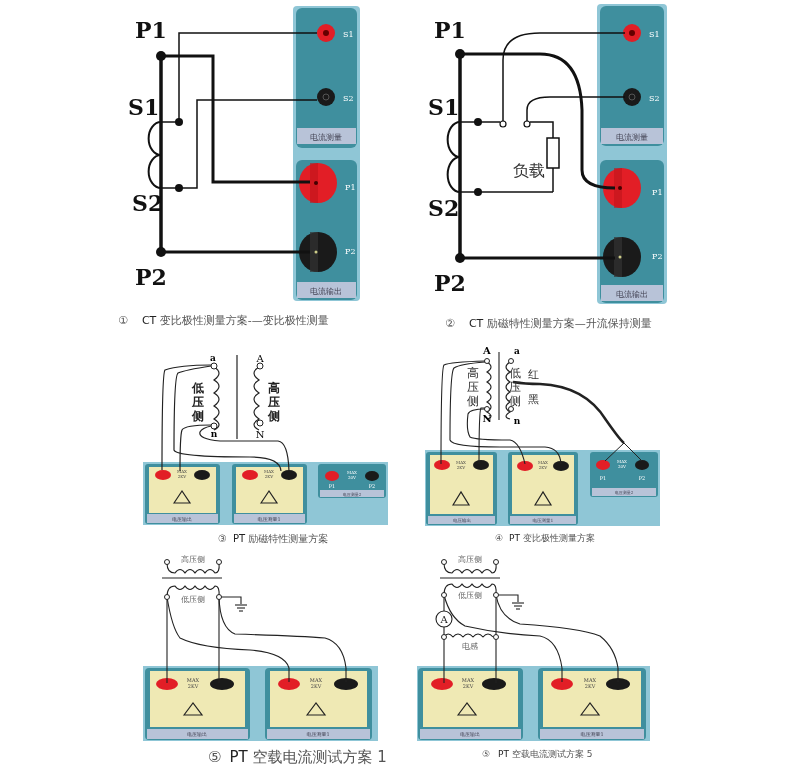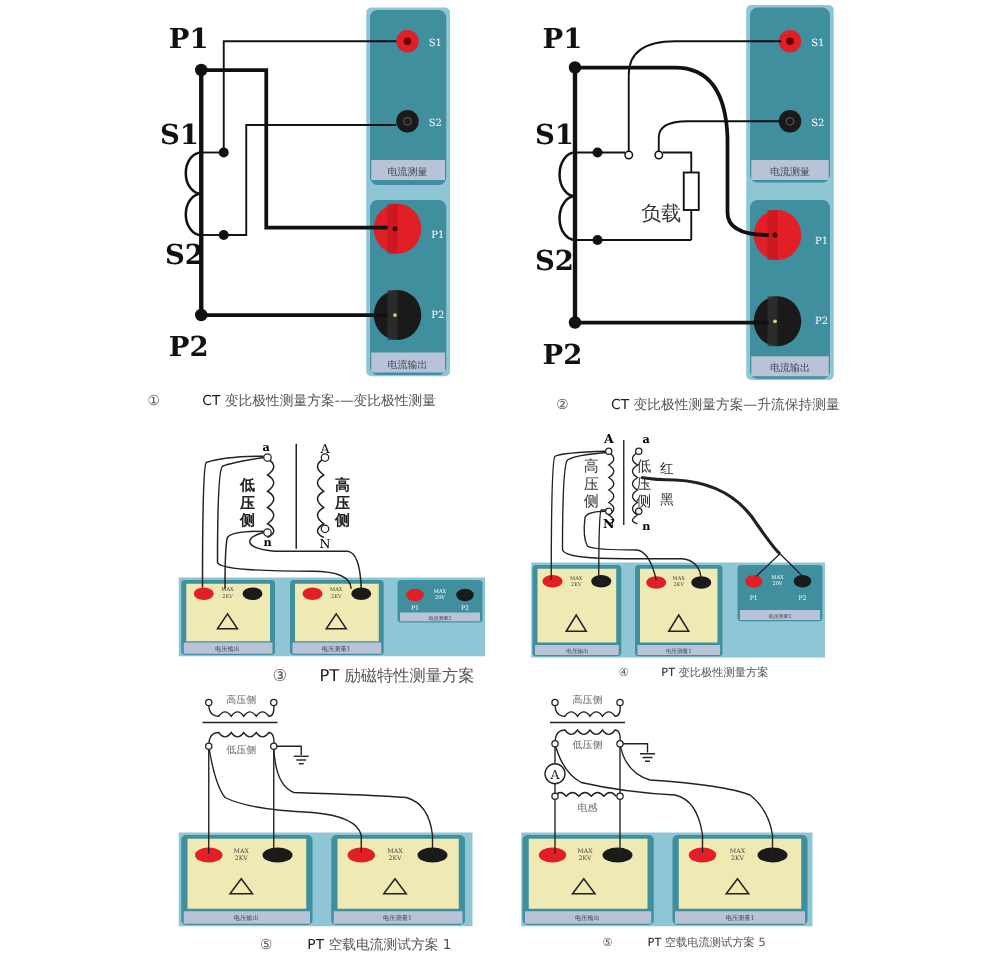--- a/index.html
+++ b/index.html
@@ -3,21 +3,21 @@
 <meta charset="utf-8">
 <style>
   html, body { margin:0; padding:0; background:#ffffff; }
   body { width:790px; height:766px; position:relative; overflow:hidden;
          font-family:"DejaVu Serif", serif; }
   .panel { position:absolute; }
   svg text { font-family:"DejaVu Serif", serif; }
   .lbl-big { font-weight:bold; font-size:22px; fill:#111; }
   .caption { position:absolute; font-family:"DejaVu Sans", sans-serif; font-size:11px; color:#555; white-space:nowrap; }
   .caption .num { margin-right:14px; }
-  .caption .ct { color:#222;margin-left:20px; }
+  .caption .ct { color:#222; }
 </style>
 </head>
 <body>
 
 <svg class="panel" style="left:100px;top:0;" width="290" height="305" viewBox="0 0 290 305">
 
   <g>
     <rect x="193" y="6" width="67" height="295" rx="4" fill="#8fc6d6"></rect>
     <rect x="196" y="8" width="61" height="140" rx="6" fill="#3f8f9e"></rect>
     <rect x="197" y="128" width="59" height="16" fill="#b8c3d8"></rect>
@@ -109,21 +109,21 @@
   <circle cx="68" cy="192" r="4" fill="#111"></circle>
   <circle cx="93" cy="124" r="3" fill="#fff" stroke="#111" stroke-width="1.2"></circle>
   <circle cx="117" cy="124" r="3" fill="#fff" stroke="#111" stroke-width="1.2"></circle>
   <text x="103" y="176" font-size="16" fill="#333">负载</text>
   <text x="24" y="38" class="lbl-big">P1</text>
   <text x="18" y="115" class="lbl-big">S1</text>
   <text x="18" y="216" class="lbl-big">S2</text>
   <text x="24" y="291" class="lbl-big">P2</text>
 </svg>
 <div class="caption" style="left:445px;top:316px;">
-  <span class="num">②</span><span class="ct">CT</span> <span>变比极性测量方案—升流保持测量</span>
+  <span class="num">②</span><span class="ct">CT</span> <span>励磁特性测量方案—升流保持测量</span>
 </div>
 
 <svg class="panel" style="left:140px;top:340px;" width="260" height="190" viewBox="0 0 260 190">
   <rect x="3" y="122" width="245" height="63" fill="#8fc6d6"></rect>
 
   <g>
     <rect x="5" y="124" width="75" height="60" rx="3" fill="#3f8f9e"></rect>
     <rect x="9" y="127" width="67" height="46" fill="#efe9b4"></rect>
     <rect x="7" y="174" width="71" height="9" fill="#b8c3d8"></rect>
     <text x="42" y="181" font-size="5" fill="#445" text-anchor="middle">电压输出</text>
@@ -177,21 +177,21 @@
     <text x="52" y="52">低</text>
     <text x="52" y="66">压</text>
     <text x="52" y="80">侧</text>
   </g>
   <g font-size="12" font-weight="bold" fill="#222">
     <text x="128" y="52">高</text>
     <text x="128" y="66">压</text>
     <text x="128" y="80">侧</text>
   </g>
 </svg>
-<div class="caption" style="left:218px;top:532px;font-size:13px;">
+<div class="caption" style="left:218px;top:532px;font-size:10px;">
   <span class="num" style="margin-right:6px;">③</span><span class="ct">PT</span> <span>励磁特性测量方案</span>
 </div>
 
 <svg class="panel" style="left:410px;top:340px;" width="260" height="190" viewBox="0 0 260 190">
   <rect x="15" y="110" width="235" height="76" fill="#8fc6d6"></rect>
   <g>
     <rect x="16" y="112" width="71" height="73" rx="3" fill="#3f8f9e"></rect>
     <rect x="20" y="115" width="63" height="59" fill="#efe9b4"></rect>
     <rect x="18" y="176" width="67" height="8" fill="#b8c3d8"></rect>
     <text x="52" y="182" font-size="4.5" fill="#445" text-anchor="middle">电压输出</text>
@@ -296,21 +296,21 @@
     <path d="M27,49 Q32,80 40,90 Q60,100 110,102 Q145,105 149,120 L149,134"></path>
     <path d="M79,49 Q80,80 95,86 Q160,88 185,90 Q203,95 206,120 L206,134"></path>
   </g>
   <circle cx="27" cy="14" r="2.5" fill="#fff" stroke="#222"></circle>
   <circle cx="79" cy="14" r="2.5" fill="#fff" stroke="#222"></circle>
   <circle cx="27" cy="49" r="2.5" fill="#fff" stroke="#222"></circle>
   <circle cx="79" cy="49" r="2.5" fill="#fff" stroke="#222"></circle>
   <text x="53" y="14" font-size="8" fill="#666" text-anchor="middle">高压侧</text>
   <text x="53" y="54" font-size="8" fill="#666" text-anchor="middle">低压侧</text>
 </svg>
-<div class="caption" style="left:208px;top:748px;font-size:11px;">
+<div class="caption" style="left:208px;top:748px;font-size:15px;">
   <span class="num" style="margin-right:8px;">⑤</span><span class="ct">PT</span> <span>空载电流测试方案 1</span>
 </div>
 
 <svg class="panel" style="left:410px;top:548px;" width="260" height="200" viewBox="0 0 260 200">
   <rect x="7" y="118" width="233" height="75" fill="#8fc6d6"></rect>
   <g>
     <rect x="8" y="120" width="105" height="72" rx="4" fill="#3f8f9e"></rect>
     <rect x="13" y="123" width="95" height="56" fill="#efe9b4"></rect>
     <rect x="10" y="181" width="101" height="10" fill="#b8c3d8"></rect>
     <text x="60" y="188" font-size="5" fill="#445" text-anchor="middle">电压输出</text>

